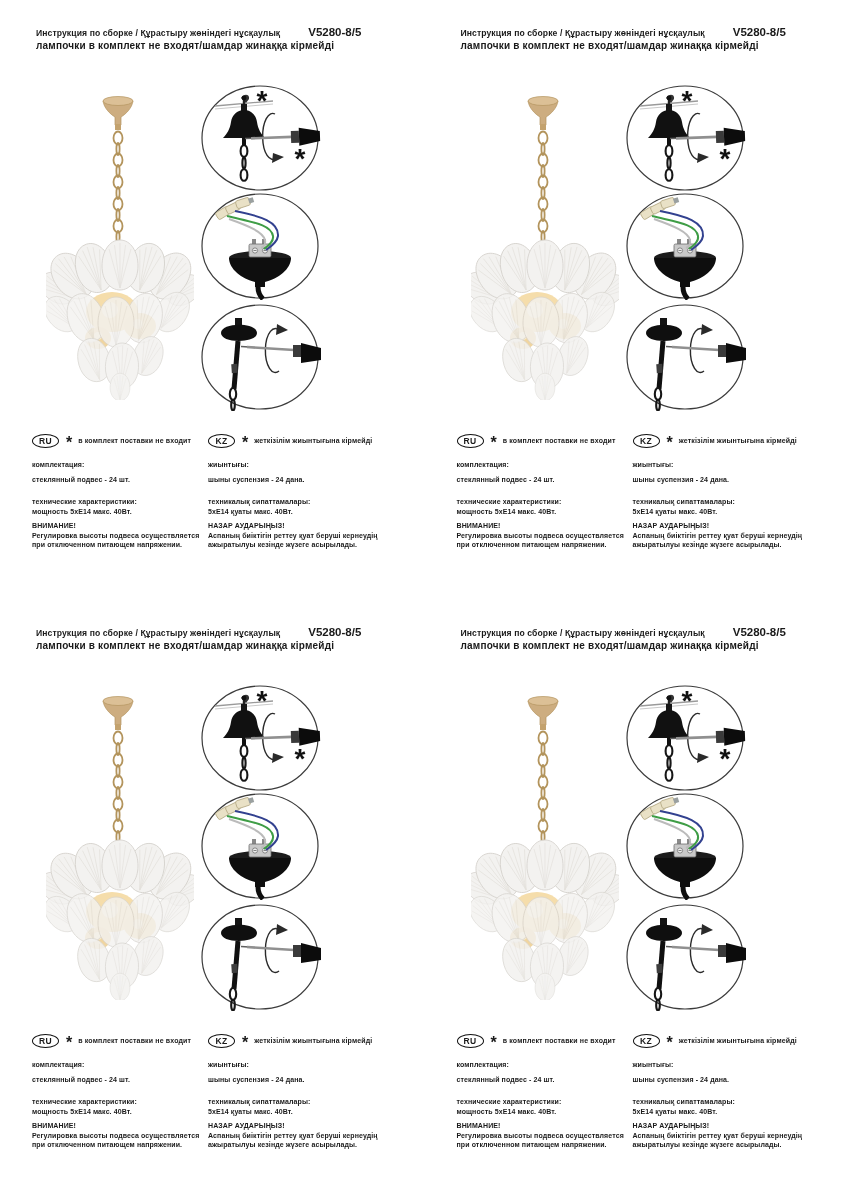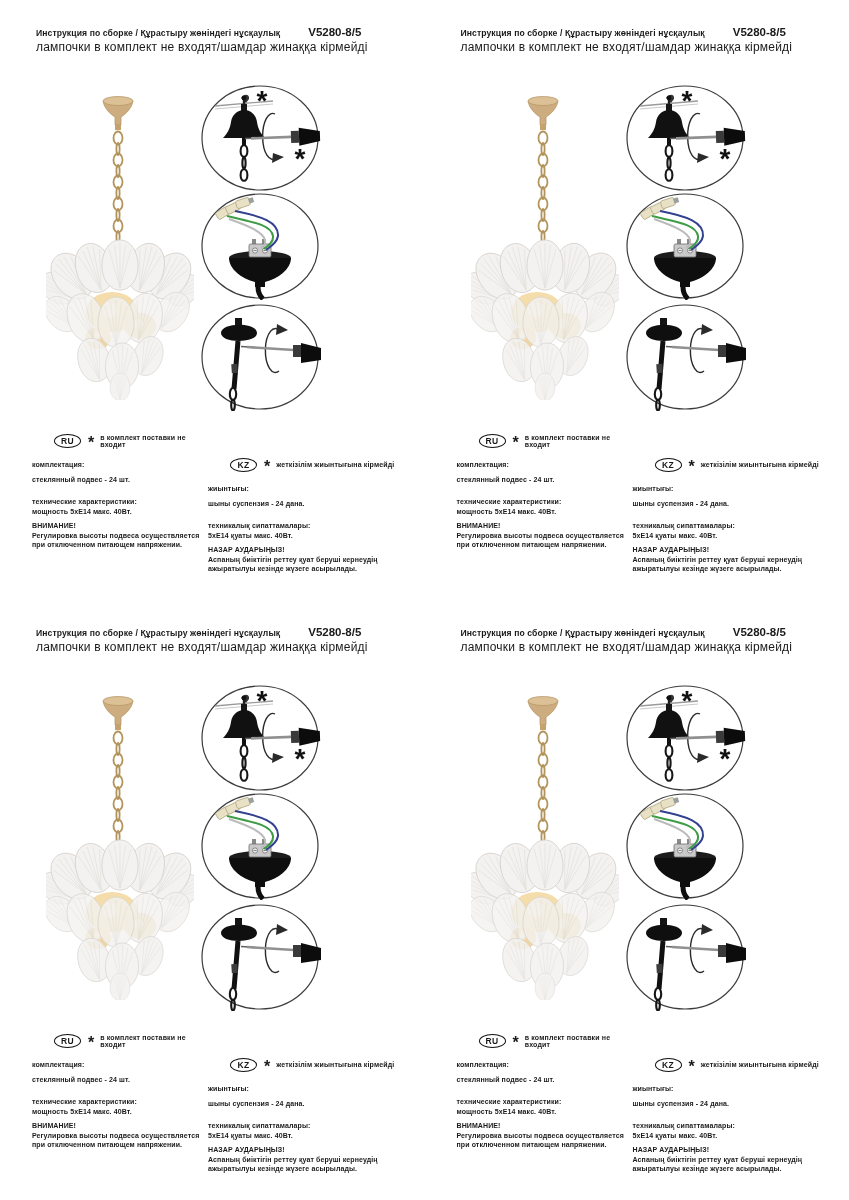--- a/index.html
+++ b/index.html
@@ -16,32 +16,32 @@
     grid-template-columns: repeat(2, 424.5px);
     grid-template-rows: repeat(2, 600px);
   }
   .sheet { position: relative; width: 424.5px; height: 600px; background:#fff; }
 
   
   .hdr { position: absolute; left: 36px; top: 26px; width: 370px; }
   .hdr-line1 { display: flex; align-items: baseline; }
   .hdr-title { font-size: 8.6px; font-weight: 700; letter-spacing: .1px; white-space: nowrap; }
   .hdr-model { font-size: 11.5px; font-weight: 700; margin-left: 28px; }
-  .hdr-sub { font-size: 12px; font-weight: 400; margin-top: 2px; letter-spacing: .2px; white-space: nowrap; }
+  .hdr-sub { font-size: 10px; font-weight: 700; margin-top: 2px; letter-spacing: .2px; white-space: nowrap; }
 
   
   .chand { position: absolute; left: 46px; top: 88px; }
   .circ1 { position: absolute; left: 199px; top: 84px; }
   .circ2 { position: absolute; left: 199px; top: 192px; }
   .circ3 { position: absolute; left: 199px; top: 303px; }
 
   
   .ru-block { position: absolute; left: 32px; top: 434px; width: 180px; }
-  .kz-block { position: absolute; left: 208px; top: 458px; width: 205px; }
-  .lang-row { display: flex; align-items: center; margin-bottom: 13px; height: 13px; margin-left: 22px; }
+  .kz-block { position: absolute; left: 208px; top: 434px; width: 205px; }
+  .lang-row { display: flex; align-items: center; margin-bottom: 13px; height: 13px; }
   .badge {
     width: 25px; height: 12px; border: 1.4px solid #111; border-radius: 50%;
     display: flex; align-items: center; justify-content: center;
     font-size: 8.5px; font-weight: 700; letter-spacing: .3px; flex: none;
   }
   .star { font-size: 16px; font-weight: 700; line-height: 8px; margin: 5px 6px 0 7px; flex: none; }
   .note { font-size: 7px; font-weight: 700; letter-spacing: .15px; }
   .ru-block p, .kz-block p { font-size: 7px; font-weight: 700; line-height: 9.5px; margin: 0; letter-spacing: .1px; }
   p.kit-label { margin-bottom: 5px; }
   p.kit-item { margin-bottom: 13px; }

